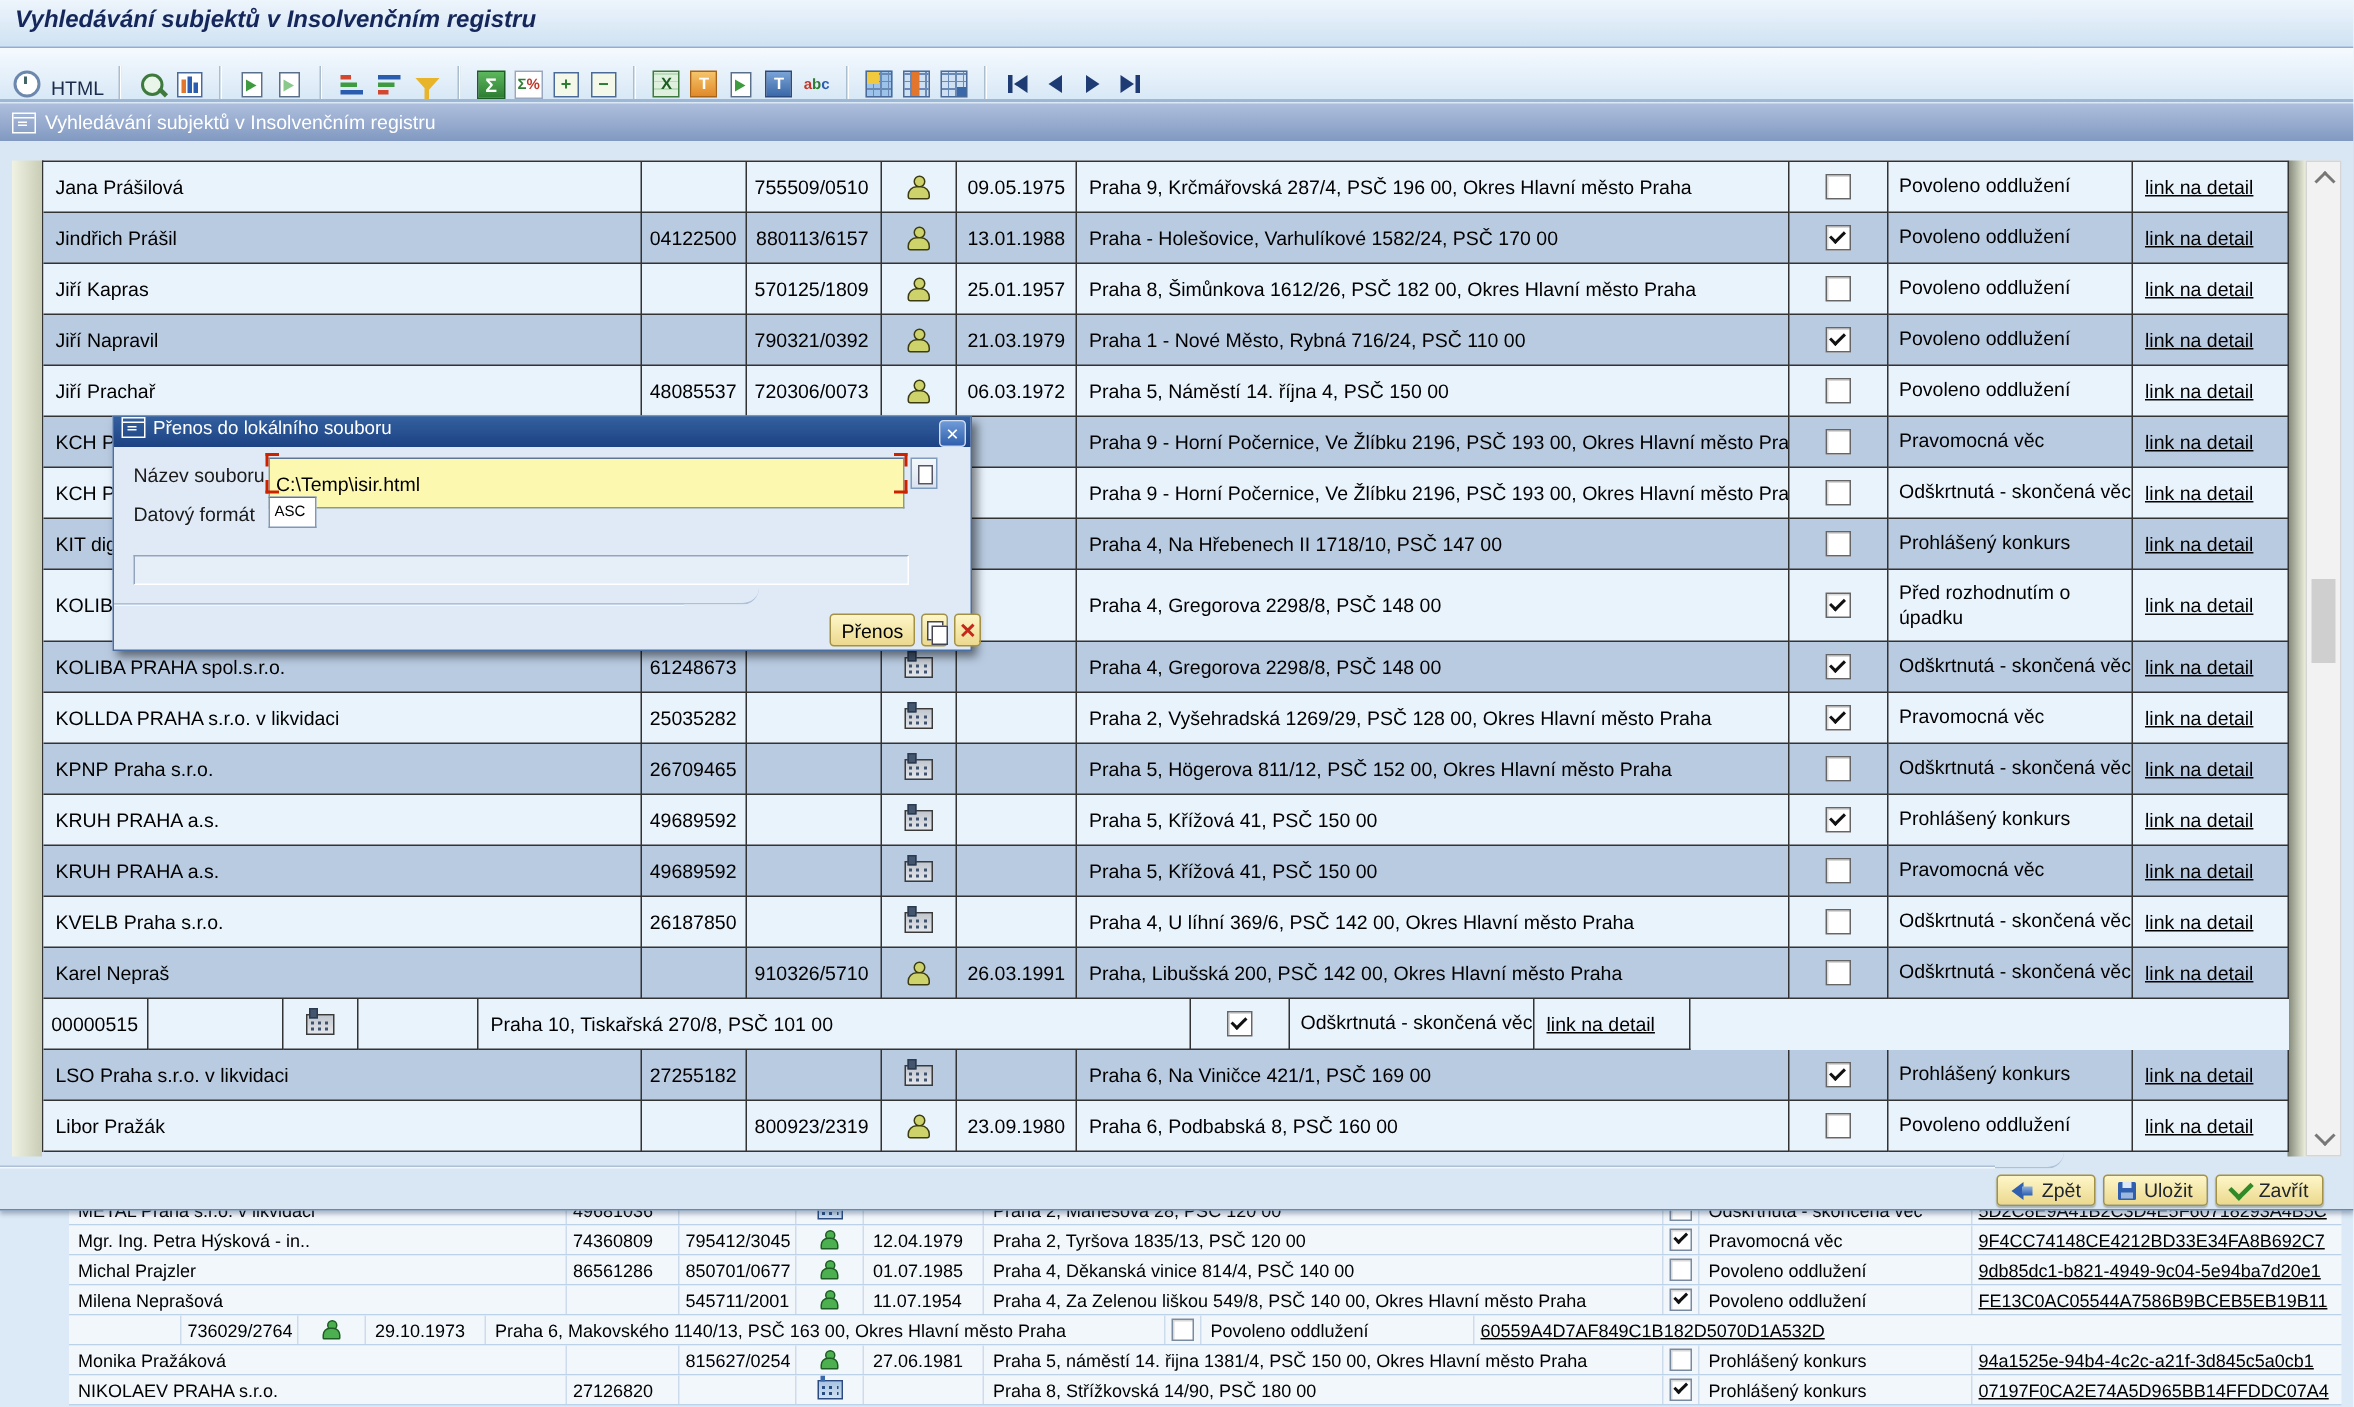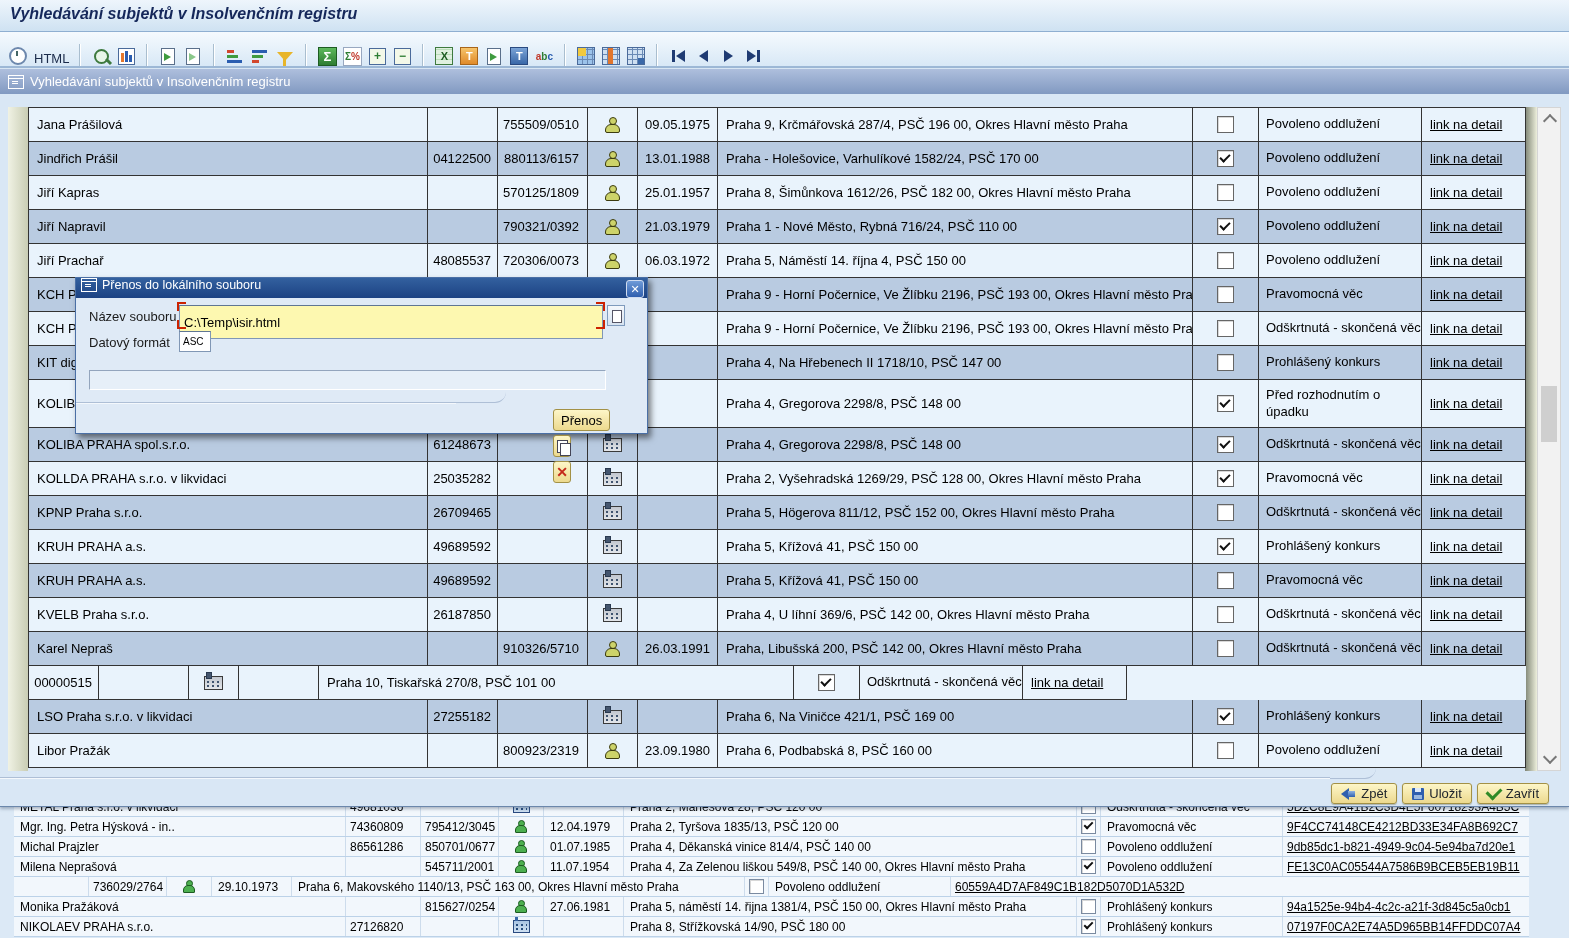--- a/index.html
+++ b/index.html
@@ -149,29 +149,29 @@
   .corner.tl{left:-2px;top:-3px;border-left:2px solid #cc2200;border-top:2px solid #cc2200;}
   .corner.bl{left:-2px;bottom:-3px;border-left:2px solid #cc2200;border-bottom:2px solid #cc2200;}
   .corner.tr{right:-2px;top:-3px;border-right:2px solid #cc2200;border-top:2px solid #cc2200;}
   .corner.br{right:-2px;bottom:-3px;border-right:2px solid #cc2200;border-bottom:2px solid #cc2200;}
   #f4-btn{position:absolute;left:531px;top:27px;width:18px;height:21px;background:linear-gradient(#f4f8fc,#d7e3f0);border:1px solid #7f9bbd;box-sizing:border-box;cursor:pointer;}
   #f4-btn::after{content:"";position:absolute;left:4px;top:4px;width:8px;height:11px;background:#fff;border:1px solid #556;}
   #fld-format{left:103px;top:53px;width:32px;}
   #dlg-empty{position:absolute;left:13px;top:92px;width:517px;height:20px;background:#e6eff8;border:1px solid #93a5bd;border-bottom-color:#fff;border-right-color:#fff;box-sizing:border-box;}
   #dlg-line{position:absolute;left:0;top:124px;width:380px;border-bottom:1px solid #aebfd6;box-shadow:0 1px 0 #f4f8fc;}
   #dlg-curve{position:absolute;left:380px;top:114px;width:50px;height:10px;border-bottom:1px solid #aebfd6;border-bottom-right-radius:12px;}
-  #dlg-buttons{position:absolute;left:477px;top:131px;display:flex;gap:4px;flex-direction:column;}
+  #dlg-buttons{position:absolute;left:477px;top:131px;display:flex;gap:4px;}
   .dlg-btn{height:22px;display:flex;align-items:center;padding:0 7px;font-size:13px;background:linear-gradient(#fdf6c8,#ecd98e);border:1px solid #a39146;border-radius:3px;cursor:pointer;}
   .dlg-btn.sq{width:18px;padding:0;justify-content:center;box-sizing:border-box;}
   .icon-copy{width:9px;height:11px;background:#fff;border:1px solid #445;position:relative;display:inline-block;}
   .icon-copy::after{content:"";position:absolute;left:2px;top:2px;width:9px;height:11px;background:#fff;border:1px solid #445;}
   .icon-redx{color:#c4281a;font-weight:bold;font-size:14px;line-height:1;}
   
   #bg-table{position:absolute;left:14px;top:797px;width:1515px;z-index:1;}
-  .brow{display:flex;width:1515px;height:19px;background:#f2f7fc;border-bottom:1px solid #bcd2e8;}
+  .brow{display:flex;width:1515px;height:19px;background:#f2f7fc;border-bottom:1px solid #bcd2e8;margin-left:32px;}
   .bcell{box-sizing:border-box;display:flex;align-items:center;font-size:12px;overflow:hidden;border-right:1px solid #cddcec;white-space:nowrap;}
   .b-name{width:332px;padding-left:6px;}
   .b-ico{width:75px;padding-left:4px;}
   .b-birth{width:78px;padding-left:4px;}
   .b-icon{width:45px;justify-content:center;}
   .b-date{width:80px;padding-left:6px;}
   .b-addr{width:453px;padding-left:6px;}
   .b-cb{width:24px;justify-content:center;}
   .b-status{width:182px;padding-left:6px;}
   .b-link{width:240px;padding-left:4px;border-right:none;text-align:center;}

